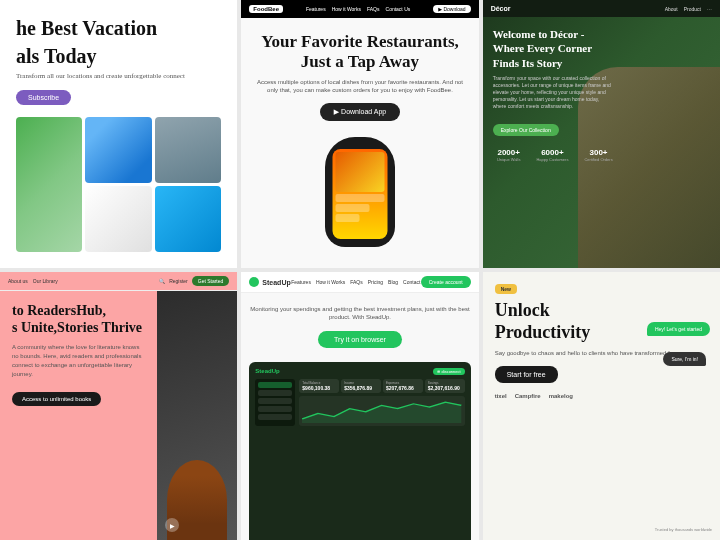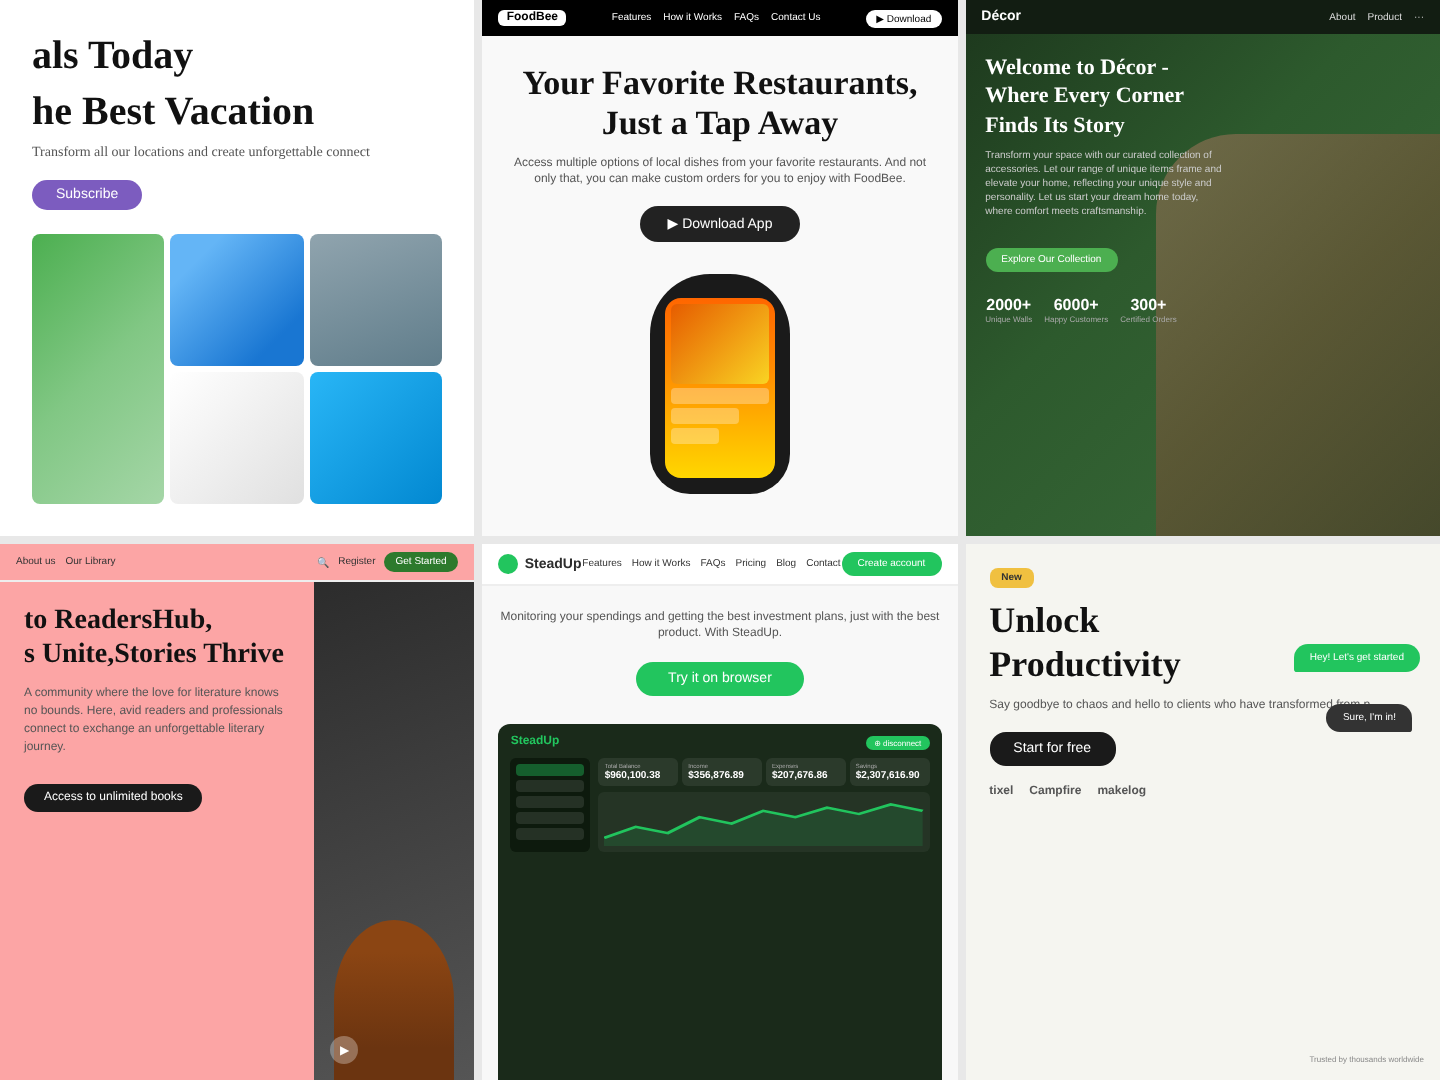--- a/index.html
+++ b/index.html
@@ -268,22 +268,23 @@
       color: #fff;
       border-radius: 8px;
       padding: 3px 8px;
       font-size: 5px;
       font-family: sans-serif;
       display: inline-block;
       margin-bottom: 8px;
     }
     .card-3 .decor-stats {
       display: flex;
-      gap: 6px;
+      gap: 16px;
       margin-top: 4px;
+      justify-content: flex-end;
     }
     .card-3 .decor-stat {
       text-align: center;
     }
     .card-3 .decor-stat-num {
       color: #fff;
       font-size: 8px;
       font-weight: 700;
       font-family: sans-serif;
     }
@@ -649,22 +650,22 @@
       font-size: 4px;
       color: #888;
       font-family: sans-serif;
     }
   </style>
 </head>
 <body>
 
 <div class="card card-1">
   <div>
+    <div class="headline">he Best Vacation</div>
     <div class="headline">als Today</div>
-    <div class="headline">he Best Vacation</div>
   </div>
   <div class="subtext">Transform all our locations and create unforgettable connect</div>
   <button class="subscribe-btn">Subscribe</button>
   <div class="images-grid">
     <div class="img-block tall img-palm"></div>
     <div class="img-block img-dubai"></div>
     <div class="img-block img-eiffel"></div>
     <div class="img-block img-villa"></div>
     <div class="img-block img-pool"></div>
   </div>

